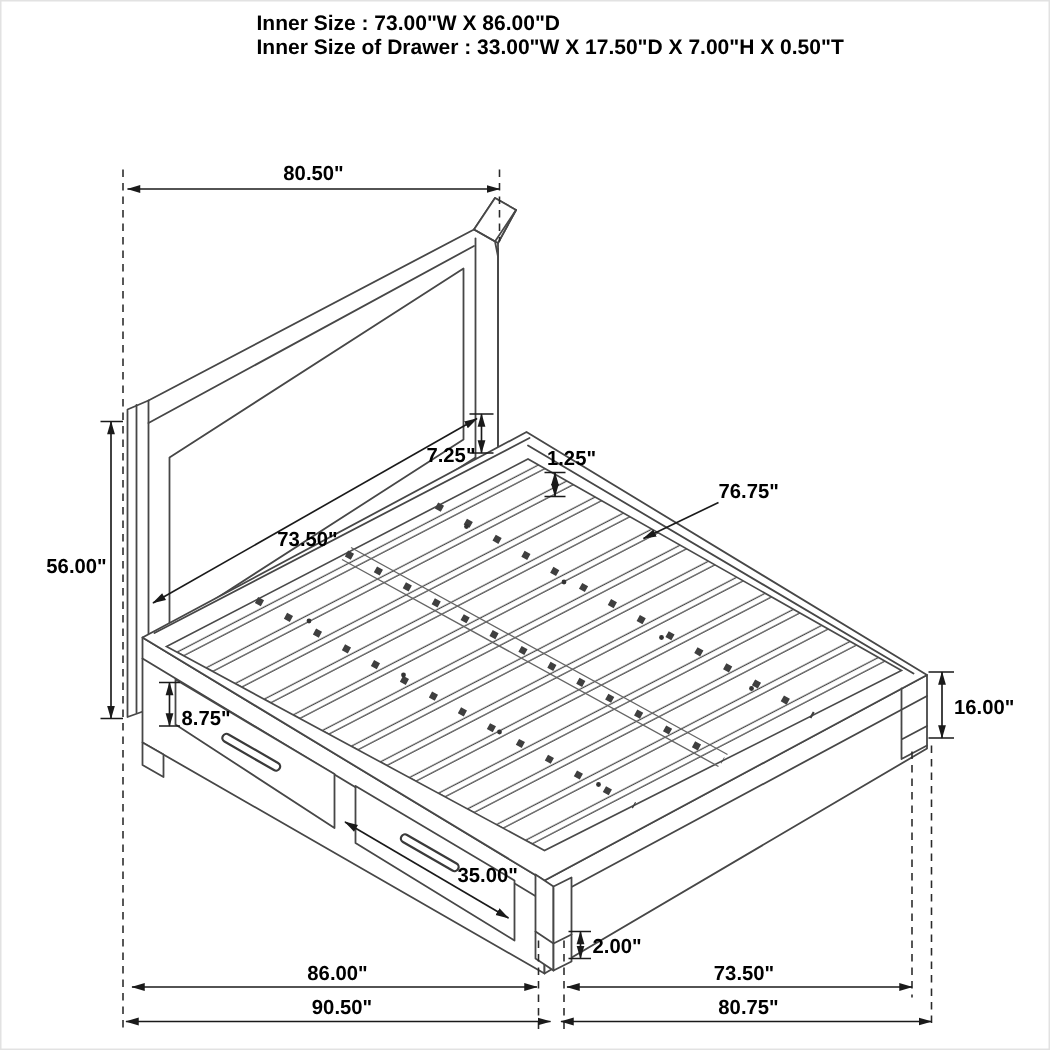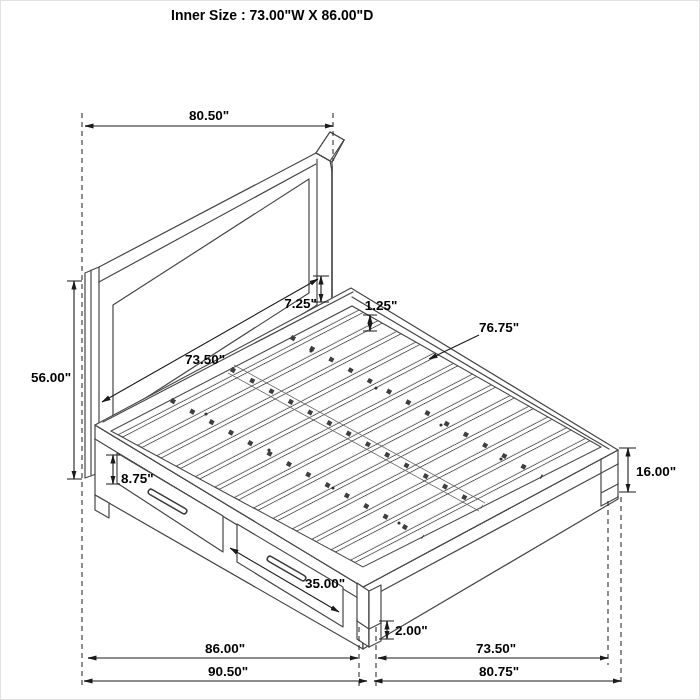--- a/index.html
+++ b/index.html
@@ -16,20 +16,21 @@
   .dtx{font:700 13.5px "Liberation Sans",sans-serif;fill:#000;}
   .thin{stroke:#666;stroke-width:0.9;fill:none;}
   .brk{stroke:#3f3f3f;stroke-width:4.5;fill:none;stroke-dasharray:4.5 17.5;}
 </style>
 </head>
 <body>
 
 <div id="stage">
   <div id="hdr">
     <div>Inner Size : 73.00"W X 86.00"D</div>
+    <div>Inner Size of Drawer : 33.00"W X 17.50"D X 7.00"H X 0.50"T</div>
   </div>
 
   <svg width="700" height="700" viewBox="0 0 700 700">
     <defs>
       <marker id="as" markerUnits="userSpaceOnUse" markerWidth="10" markerHeight="7" refX="0.5" refY="3" orient="auto">
         <path d="M0,3 L9,0.4 L9,5.6 Z" fill="#1a1a1a"></path>
       </marker>
       <marker id="ae" markerUnits="userSpaceOnUse" markerWidth="10" markerHeight="7" refX="8.5" refY="3" orient="auto">
         <path d="M9,3 L0,0.4 L0,5.6 Z" fill="#1a1a1a"></path>
       </marker>

